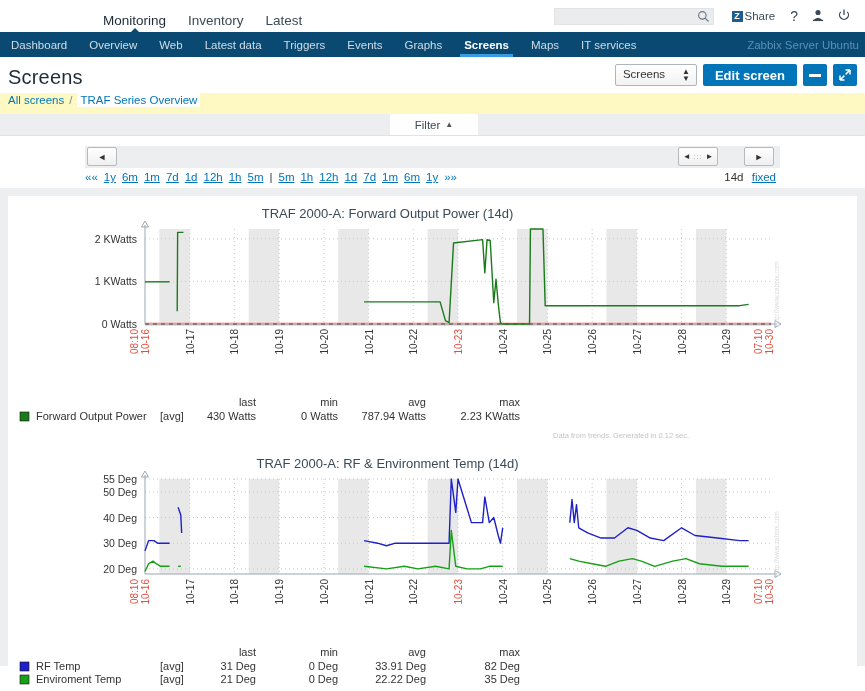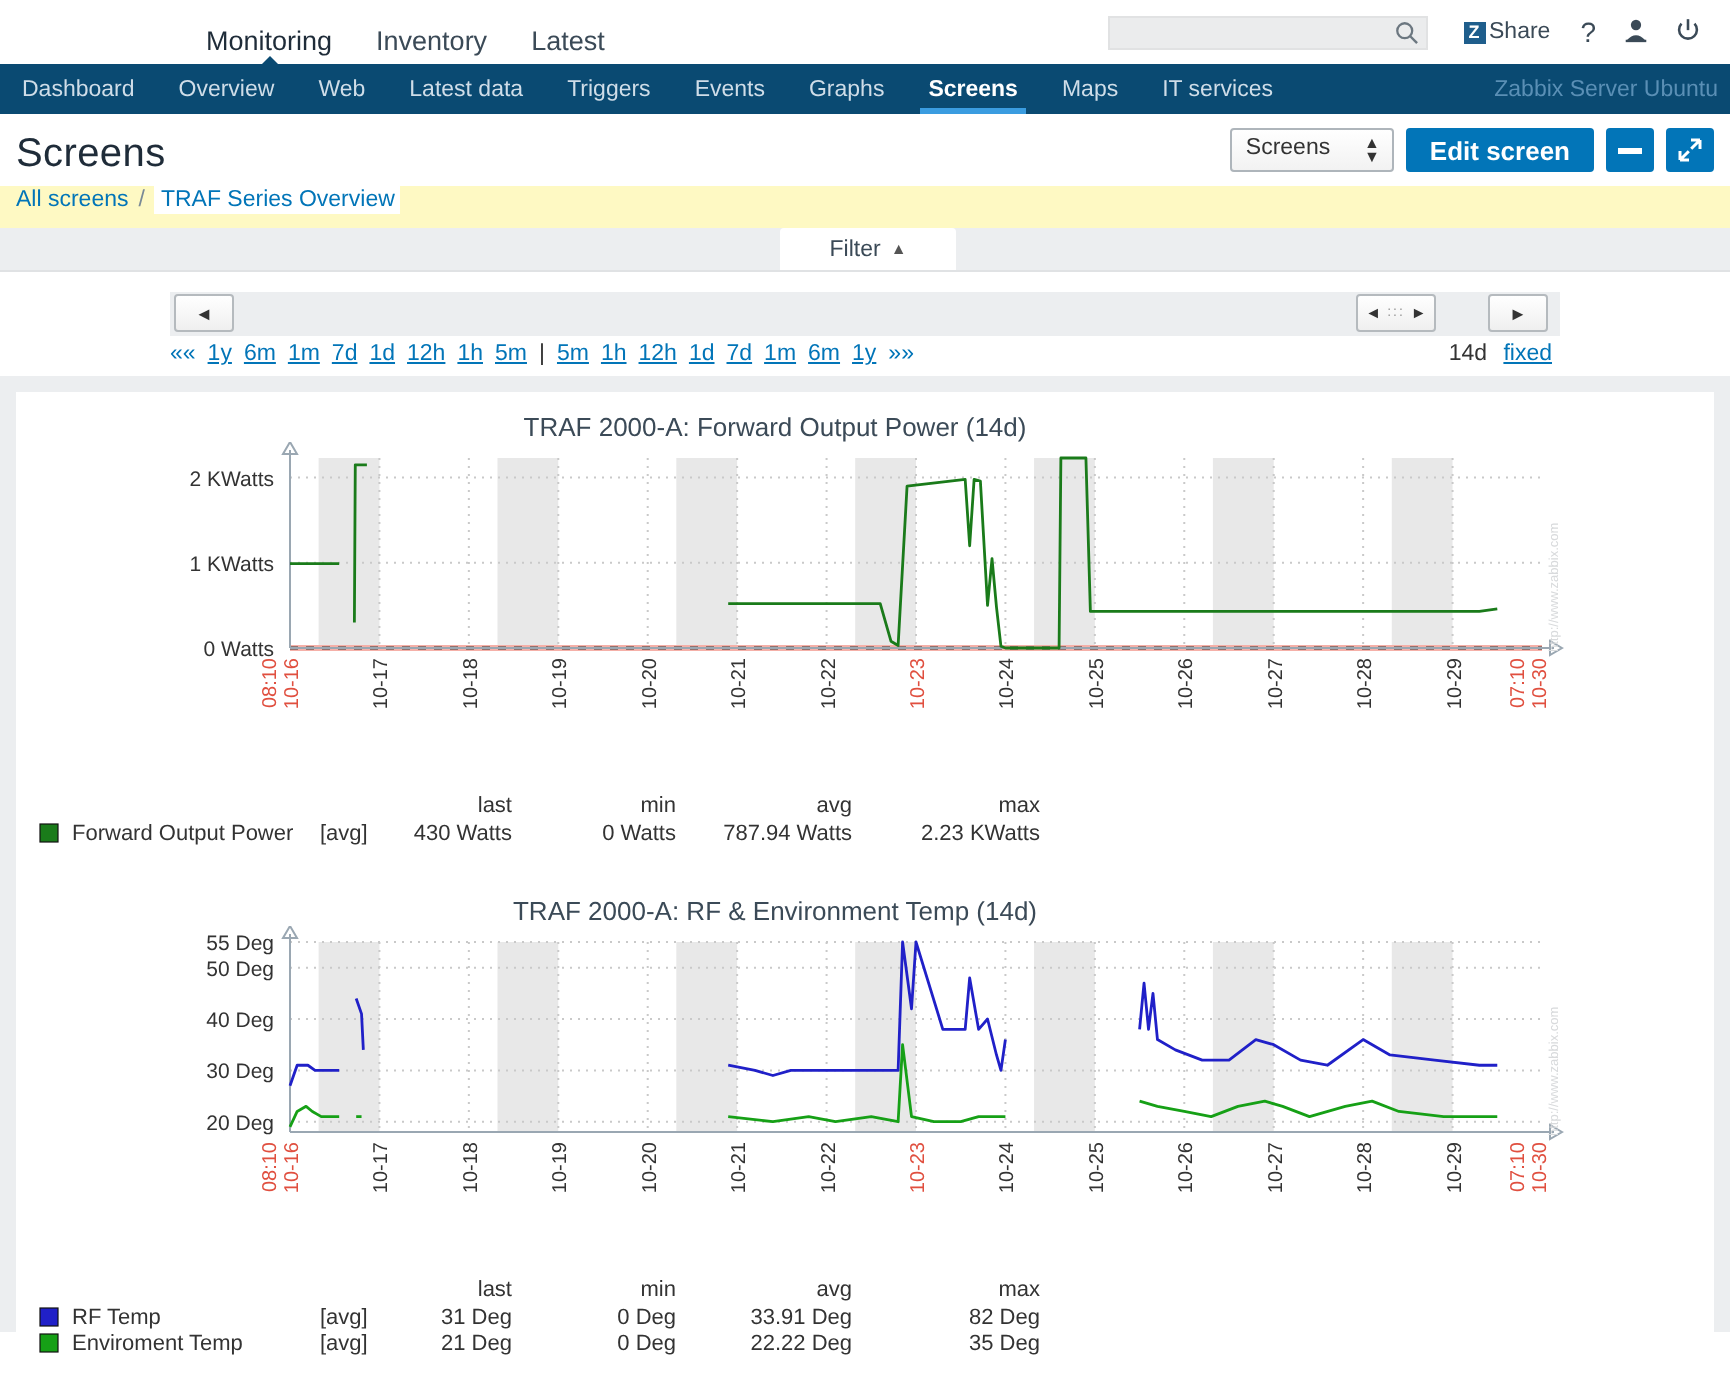--- a/index.html
+++ b/index.html
@@ -552,20 +552,21 @@
             <text x="512" y="10" text-anchor="end" font-size="11" fill="#333" font-family="&quot;Liberation Sans&quot;, sans-serif">max</text>
             <rect x="12" y="16" width="9" height="9" fill="#1a7b1a" stroke="#111" stroke-width="0.6"></rect>
             <text x="28" y="24" font-size="11" fill="#333" font-family="&quot;Liberation Sans&quot;, sans-serif">Forward Output Power</text>
             <text x="152" y="24" font-size="11" fill="#333" font-family="&quot;Liberation Sans&quot;, sans-serif">[avg]</text>
             <text x="248" y="24" text-anchor="end" font-size="11" fill="#333" font-family="&quot;Liberation Sans&quot;, sans-serif">430 Watts</text>
             <text x="330" y="24" text-anchor="end" font-size="11" fill="#333" font-family="&quot;Liberation Sans&quot;, sans-serif">0 Watts</text>
             <text x="418" y="24" text-anchor="end" font-size="11" fill="#333" font-family="&quot;Liberation Sans&quot;, sans-serif">787.94 Watts</text>
             <text x="512" y="24" text-anchor="end" font-size="11" fill="#333" font-family="&quot;Liberation Sans&quot;, sans-serif">2.23 KWatts</text>
           </svg>
       </div>
+      <div class="gen-note">Data from trends. Generated in 0.12 sec.</div>
     </div>
 
     <div class="graphblock" style="margin-top:16px">
       <div class="graph-title">TRAF 2000-A: RF &amp; Environment Temp (14d)</div>
       <svg class="graph-canvas" id="chart1" width="700" height="175">
           <rect x="76.30857142857143" y="8" width="30.405714285714296" height="95" fill="#e8e8e8"></rect>
           <rect x="165.73714285714286" y="8" width="30.405714285714282" height="95" fill="#e8e8e8"></rect>
           <rect x="255.1657142857143" y="8" width="30.405714285714254" height="95" fill="#e8e8e8"></rect>
           <rect x="344.5942857142857" y="8" width="30.405714285714282" height="95" fill="#e8e8e8"></rect>
           <rect x="434.02285714285716" y="8" width="30.405714285714282" height="95" fill="#e8e8e8"></rect>

